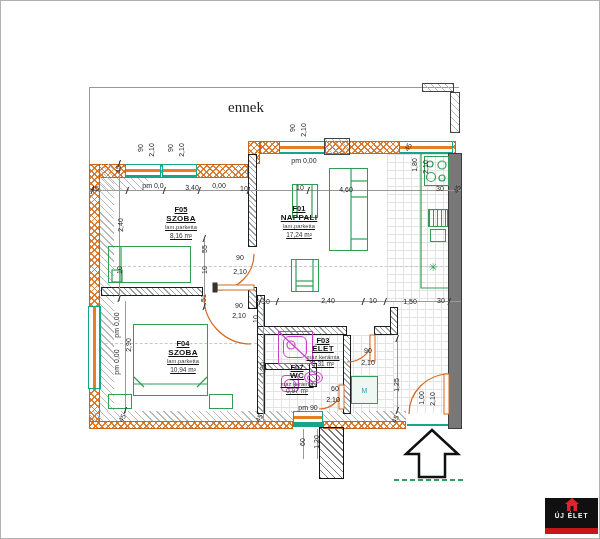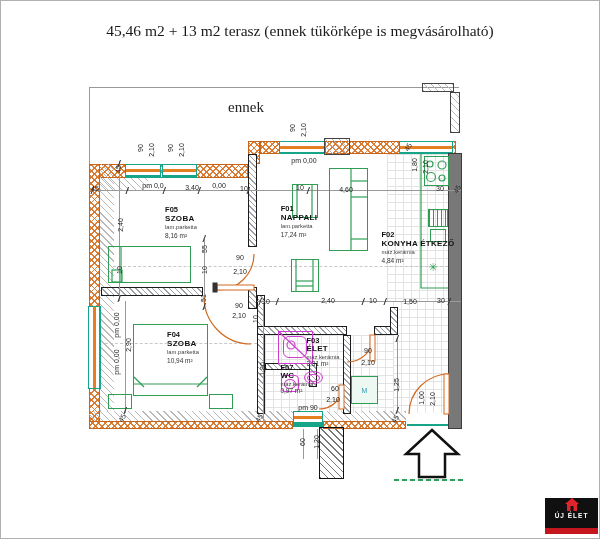--- a/index.html
+++ b/index.html
@@ -19,37 +19,36 @@
   .wd{background:#787878;border:1px solid #3c3c3c;box-sizing:border-box;}
   .winH{background:linear-gradient(to bottom,#17a589 0 1px,#fff 1px 5px,#e67e22 5px 8px,#fff 8px 11px,#17a589 11px 12px);border-left:1px solid #17a589;border-right:1px solid #17a589;box-sizing:border-box;}
   .winV{background:linear-gradient(to right,#17a589 0 1px,#fff 1px 5px,#e67e22 5px 8px,#fff 8px 11px,#17a589 11px 12px);border-top:1px solid #17a589;border-bottom:1px solid #17a589;box-sizing:border-box;}
   .grid{background-image:repeating-linear-gradient(to bottom,#e3e3e3 0 1px,transparent 1px 8px),repeating-linear-gradient(to right,#e3e3e3 0 1px,transparent 1px 8px);}
   .dl{background:#9a9a9a;}
   .dash{border-top:1px dashed #c8c8c8;height:0;}
   .fg{border:1.5px solid #2f9e54;box-sizing:border-box;background:transparent;}
   .mg{border:1.3px solid #cf3fcf;box-sizing:border-box;background:transparent;}
   .dim{position:absolute;font:7px "Liberation Sans",sans-serif;color:#222;white-space:nowrap;transform:translate(-50%,-50%);line-height:1;}
   .tick{position:absolute;font:italic bold 9px "Liberation Sans",sans-serif;color:#333;transform:translate(-50%,-50%);line-height:1;}
-  .room{position:absolute;text-align:left;transform:translateX(-50%);color:#111;line-height:1.25;}
+  .room{position:absolute;text-align:center;transform:translateX(-50%);color:#111;line-height:1.25;text-decoration:underline;}
   .room .rid{font-size:7.5px;font-weight:bold;}
   .room .rname{font-size:8px;font-weight:bold;letter-spacing:.3px;}
   .room .rfloor{font-size:5.8px;color:#444;}
   .room .rarea{font-size:6.5px;color:#333;}
   .room.compact{line-height:1.1;}
   .mbox{border:1.2px solid #2f9e54;background:#eef8f2;box-sizing:border-box;display:flex;align-items:center;justify-content:center;font:7px "Liberation Sans",sans-serif;color:#2a9db5;}
   .drain{position:absolute;color:#2f9e54;font-size:11px;line-height:1;transform:translate(-50%,-50%);}
   .logo{position:absolute;left:544px;top:497px;width:53px;height:36px;background:#101010;display:flex;flex-direction:column;align-items:center;justify-content:flex-start;}
   .logo .lname{color:#fff;font:bold 6.5px "Liberation Sans",sans-serif;letter-spacing:1px;margin-top:1px;}
   .logo .lband{position:absolute;bottom:0;left:0;width:100%;height:6px;background:#c4161c;}
 </style>
 </head>
 <body>
 
 <div class="canvas">
-  <div class="title">45,46 m2 + 13 m2 terasz (ennek tükörképe is megvásárolható)</div>
 
   <div class="abs" id="plan" style="left:0;top:0;width:600px;height:539px;">
 
     <div class="abs" style="left:88px;top:86px;width:370px;height:1px;background:#999;"></div>
     <div class="abs" style="left:88px;top:86px;width:1px;height:77px;background:#999;"></div>
     <div class="abs hz hzb" style="left:421px;top:82px;width:32px;height:9px;"></div>
     <div class="abs hz hzb" style="left:449px;top:91px;width:10px;height:41px;"></div>
     <div class="terasz" style="left:245px;top:106px;">ennek</div>
 
     <div class="abs grid" style="left:386px;top:153px;width:61px;height:147px;"></div>
@@ -256,27 +255,21 @@
         <div class="rname">SZOBA</div>
         <div class="rfloor">lam.parketta</div>
         <div class="rarea">8,16 m²</div>
       </div>
       <div class="room" style="left: 298px; top: 203px;">
         <div class="rid">F01</div>
         <div class="rname">NAPPALI</div>
         <div class="rfloor">lam.parketta</div>
         <div class="rarea">17,24 m²</div>
       </div>
-      <div class="room" style="left: 417px; top: 229px;">
-        <div class="rid">F02</div>
-        <div class="rname">KONYHA ÉTKEZŐ</div>
-        <div class="rfloor">máz.kerámia</div>
-        <div class="rarea">4,84 m²</div>
-      </div>
-      <div class="room" style="left: 182px; top: 329px;">
+      <div class="room" style="left: 182px; top: 338px;">
         <div class="rid">F04</div>
         <div class="rname">SZOBA</div>
         <div class="rfloor">lam.parketta</div>
         <div class="rarea">10,94 m²</div>
       </div>
       <div class="room compact" style="left: 322px; top: 336px;">
         <div class="rid">F03</div>
         <div class="rname">ÉLET</div>
         <div class="rfloor">máz.kerámia</div>
         <div class="rarea">3,31 m²</div>

